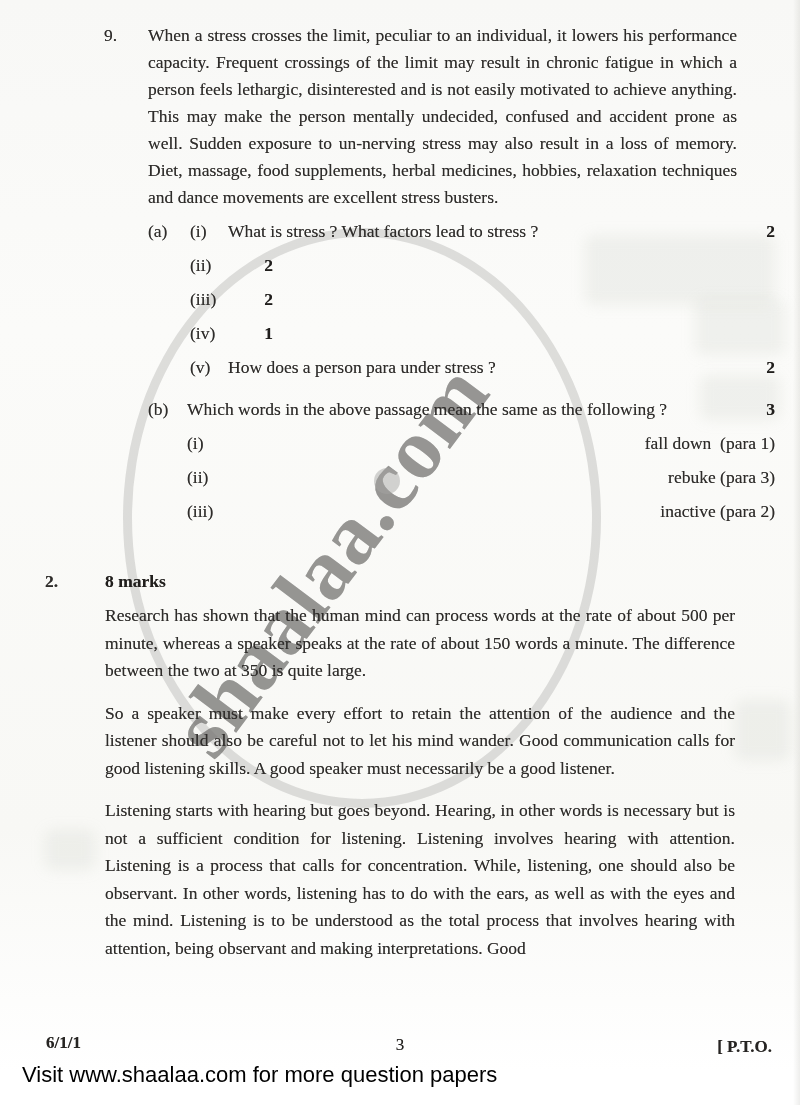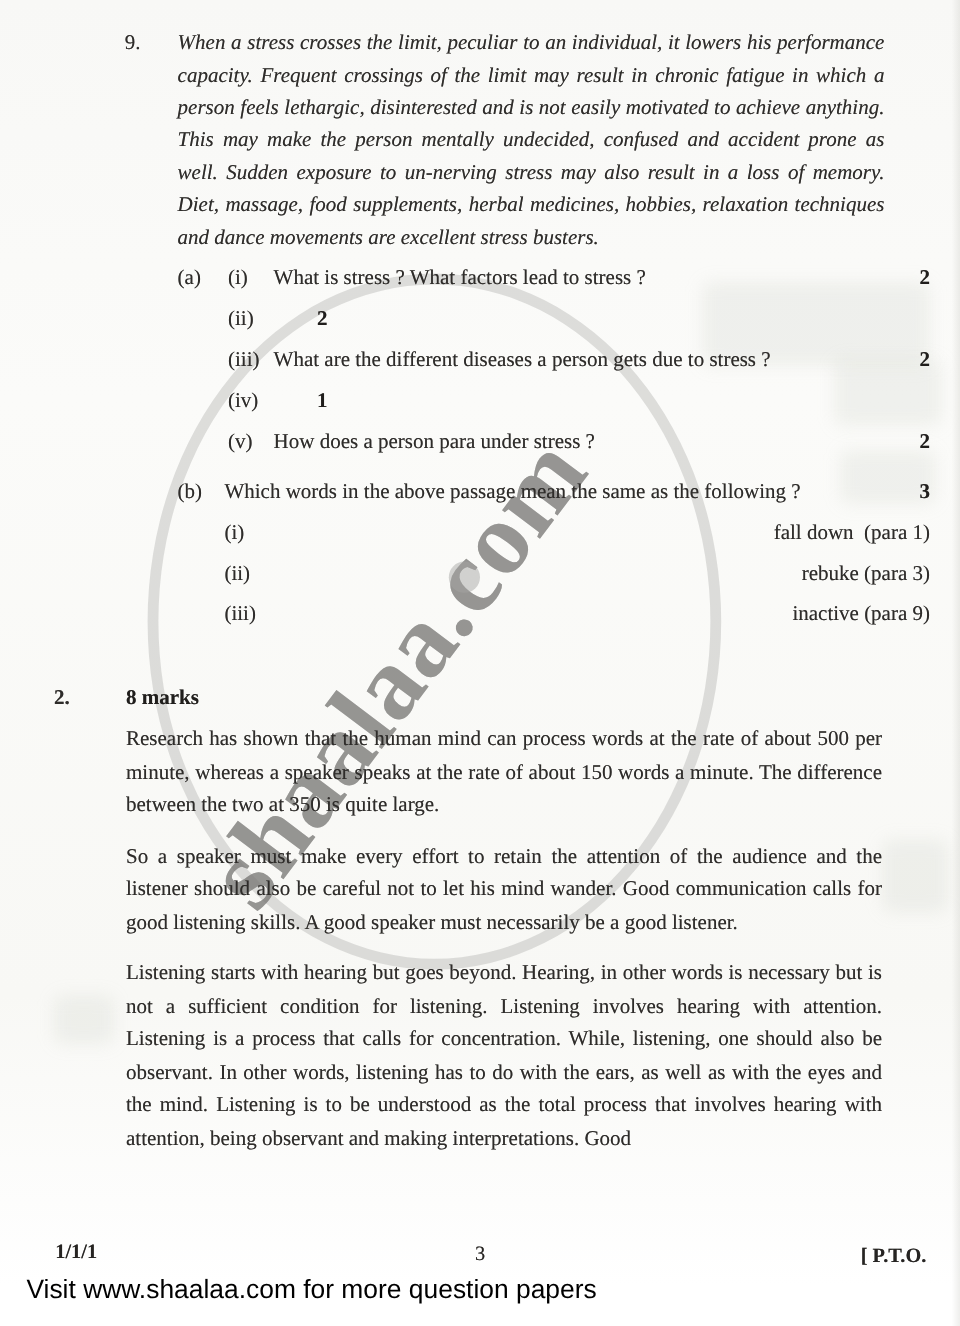--- a/index.html
+++ b/index.html
@@ -45,21 +45,21 @@
   .edge-shade{
     position:absolute;right:0;top:0;width:7px;height:100%;
     background:linear-gradient(90deg,transparent,rgba(198,198,192,.3));
   }
 
   
   .content{ position:relative; z-index:2; padding-top:22px; }
 
   .q9-row{ display:flex; padding-left:104px; padding-right:63px; }
   .q-num{ width:44px; flex:0 0 44px; line-height:27px; }
-  .q9-passage{ flex:1; text-align:justify; line-height:27px;font-style:italic; }
+  .q9-passage{ flex:1; text-align:justify; line-height:27px; }
 
   .part{ display:flex; padding-left:148px; padding-right:25px; }
   .part-a{ margin-top:7px; }
   .part-b{ margin-top:8px; }
   .part-label{ width:42px; flex:0 0 42px; line-height:27px; }
   .part-b .part-label{ width:39px; flex:0 0 39px; }
   .part-items{ flex:1; }
 
   .item{ display:flex; margin-bottom:7px; line-height:27px; }
   .item-num{ width:38px; flex:0 0 38px; align-self:flex-start; }
@@ -126,21 +126,20 @@
           <span class="item-num">(i)</span>
           <span class="item-text">What is stress ? What factors lead to stress ?</span>
           <span class="item-mark">2</span>
         </div>
         <div class="item">
           <span class="item-num">(ii)</span>
           <span class="item-mark">2</span>
         </div>
         <div class="item">
           <span class="item-num">(iii)</span>
-          <span class="item-text">What are the different diseases a person gets due to stress ?</span>
           <span class="item-mark">2</span>
         </div>
         <div class="item">
           <span class="item-num">(iv)</span>
           <span class="item-mark">1</span>
         </div>
         <div class="item">
           <span class="item-num">(v)</span>
           <span class="item-text">How does a person para under stress ?</span>
           <span class="item-mark">2</span>
@@ -158,37 +157,37 @@
         <div class="item b-item">
           <span class="item-num">(i)</span>
           <span class="item-text">fall down  (para 1)</span>
         </div>
         <div class="item b-item">
           <span class="item-num">(ii)</span>
           <span class="item-text">rebuke (para 3)</span>
         </div>
         <div class="item b-item">
           <span class="item-num">(iii)</span>
-          <span class="item-text">inactive (para 9)</span>
+          <span class="item-text">inactive (para 2)</span>
         </div>
       </div>
     </div>
 
     <div class="q2-intro">
       <span class="q2-num">2.</span>
       <span class="q2-marks">8 marks</span>
     </div>
 
     <p class="q2-para first">Research has shown that the human mind can process words at the rate of about 500 per minute, whereas a speaker speaks at the rate of about 150 words a minute. The difference between the two at 350 is quite large.</p>
     <p class="q2-para">So a speaker must make every effort to retain the attention of the audience and the listener should also be careful not to let his mind wander. Good communication calls for good listening skills. A good speaker must necessarily be a good listener.</p>
     <p class="q2-para">Listening starts with hearing but goes beyond. Hearing, in other words is necessary but is not a sufficient condition for listening. Listening involves hearing with attention. Listening is a process that calls for concentration. While, listening, one should also be observant. In other words, listening has to do with the ears, as well as with the eyes and the mind. Listening is to be understood as the total process that involves hearing with attention, being observant and making interpretations.  Good</p>
 
   </div>
 
   <div class="footer-row doc-text">
-    <span class="footer-left">1/1/1</span>
+    <span class="footer-left">6/1/1</span>
     <span class="footer-center">3</span>
     <span class="footer-right">[ P.T.O.</span>
   </div>
 
   <div class="banner">Visit www.shaalaa.com for more question papers</div>
 
 </div>
 
 </body></html>

